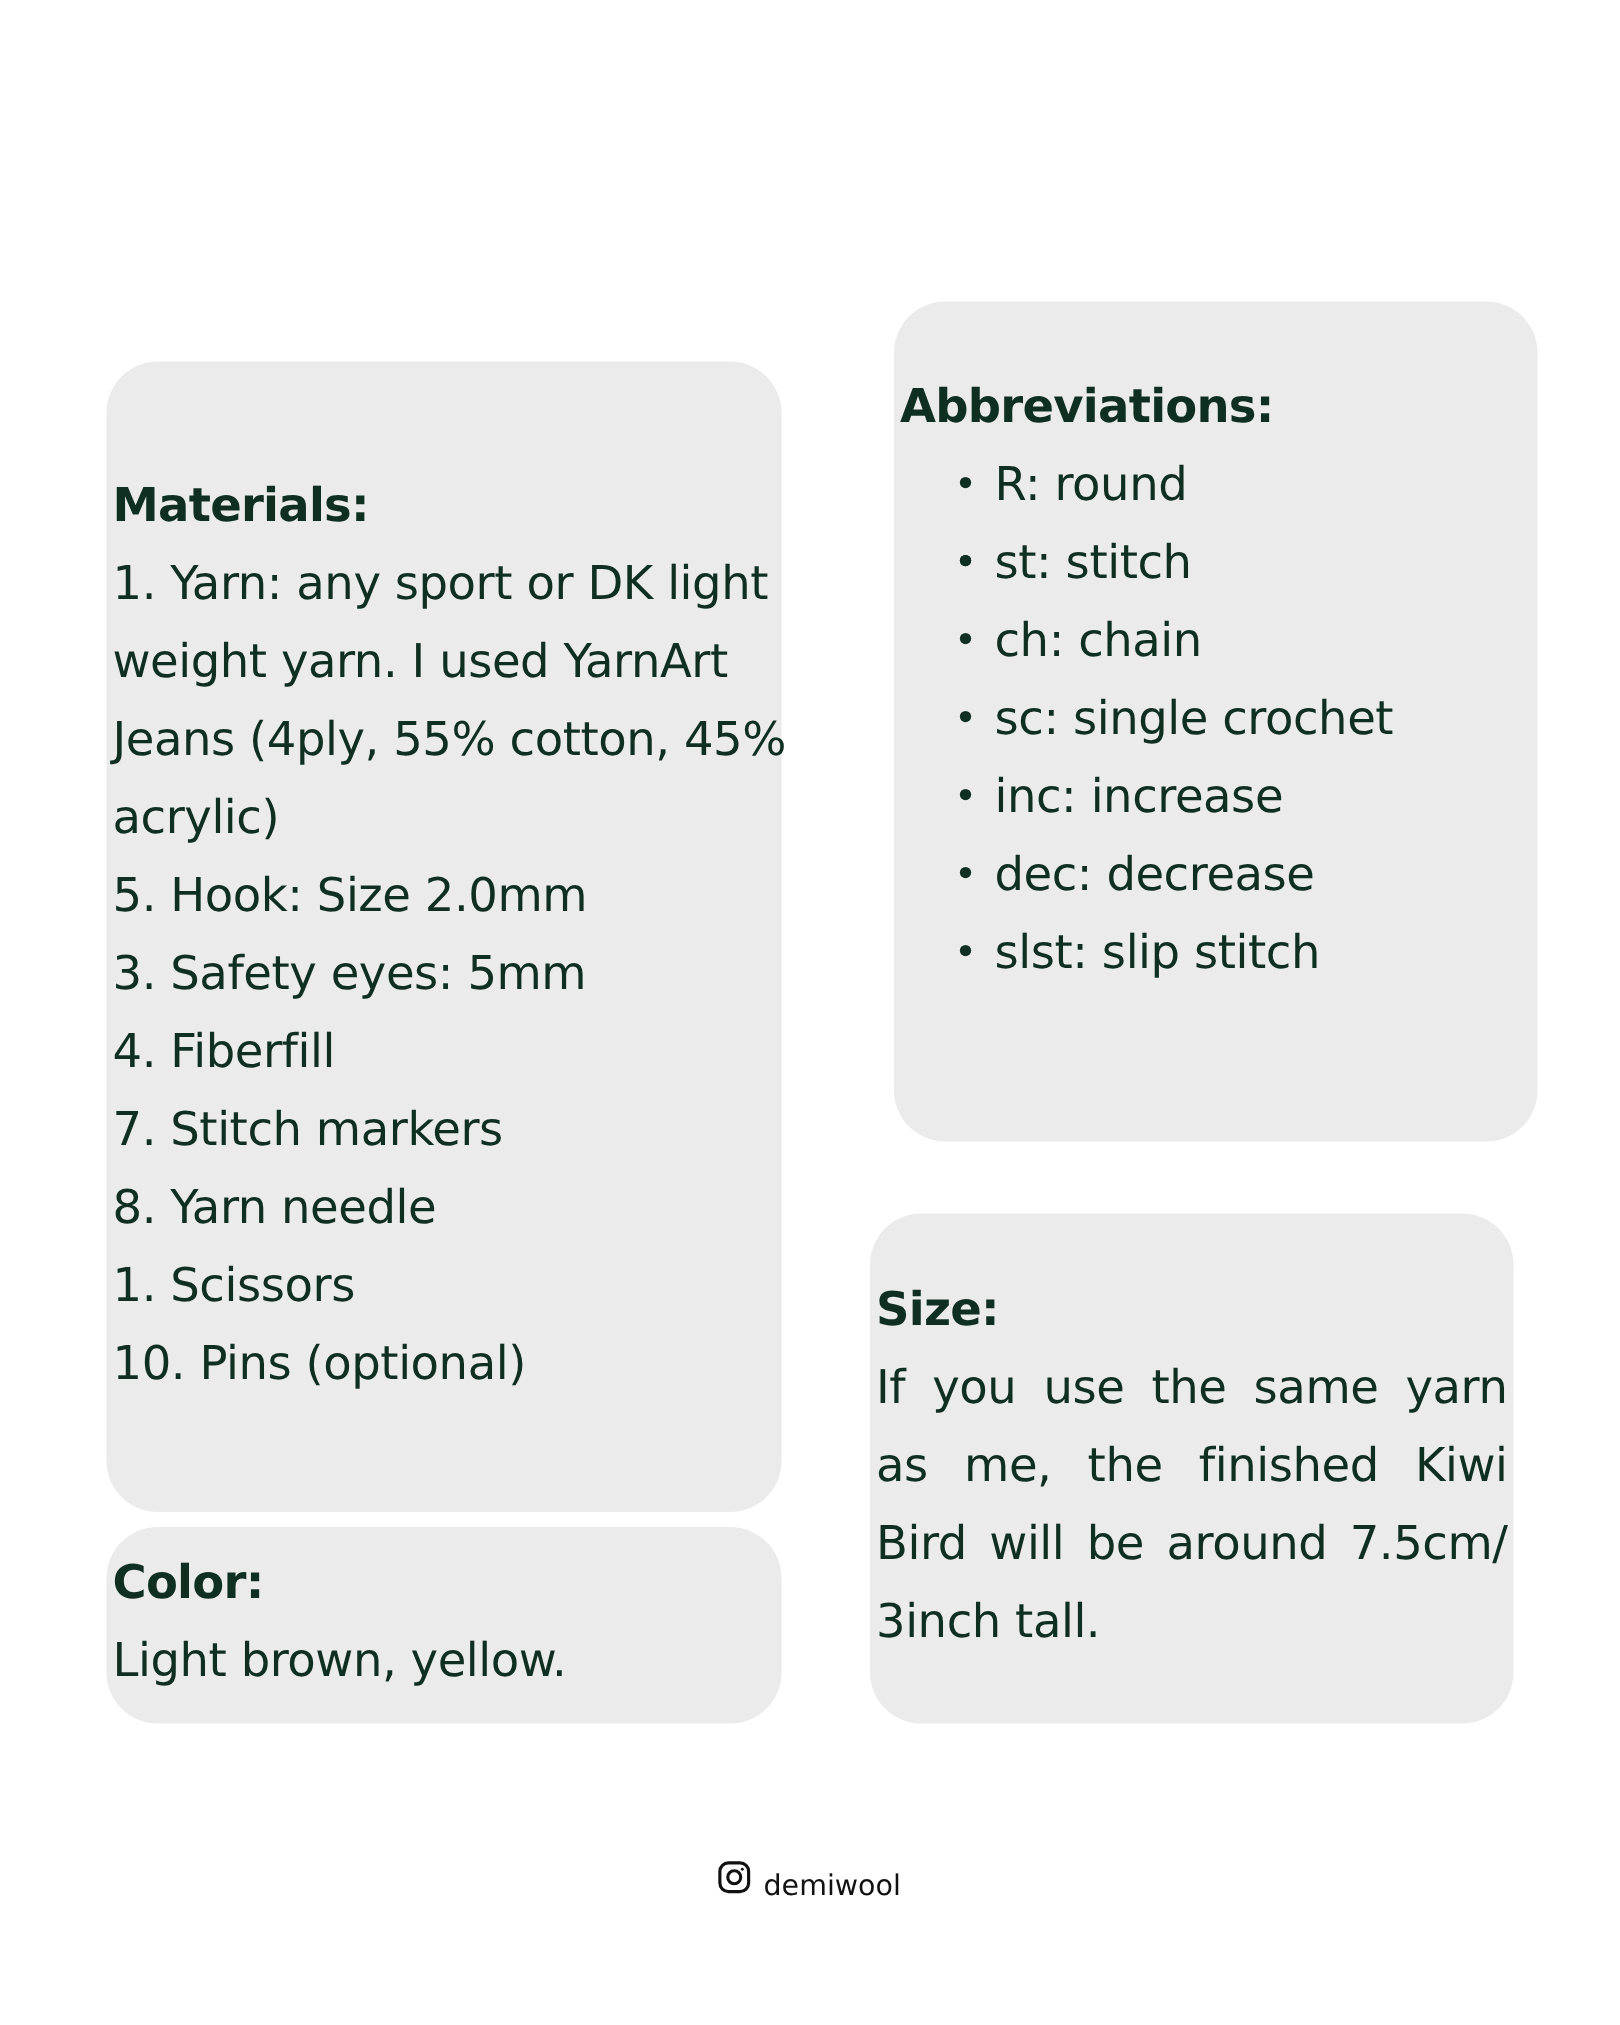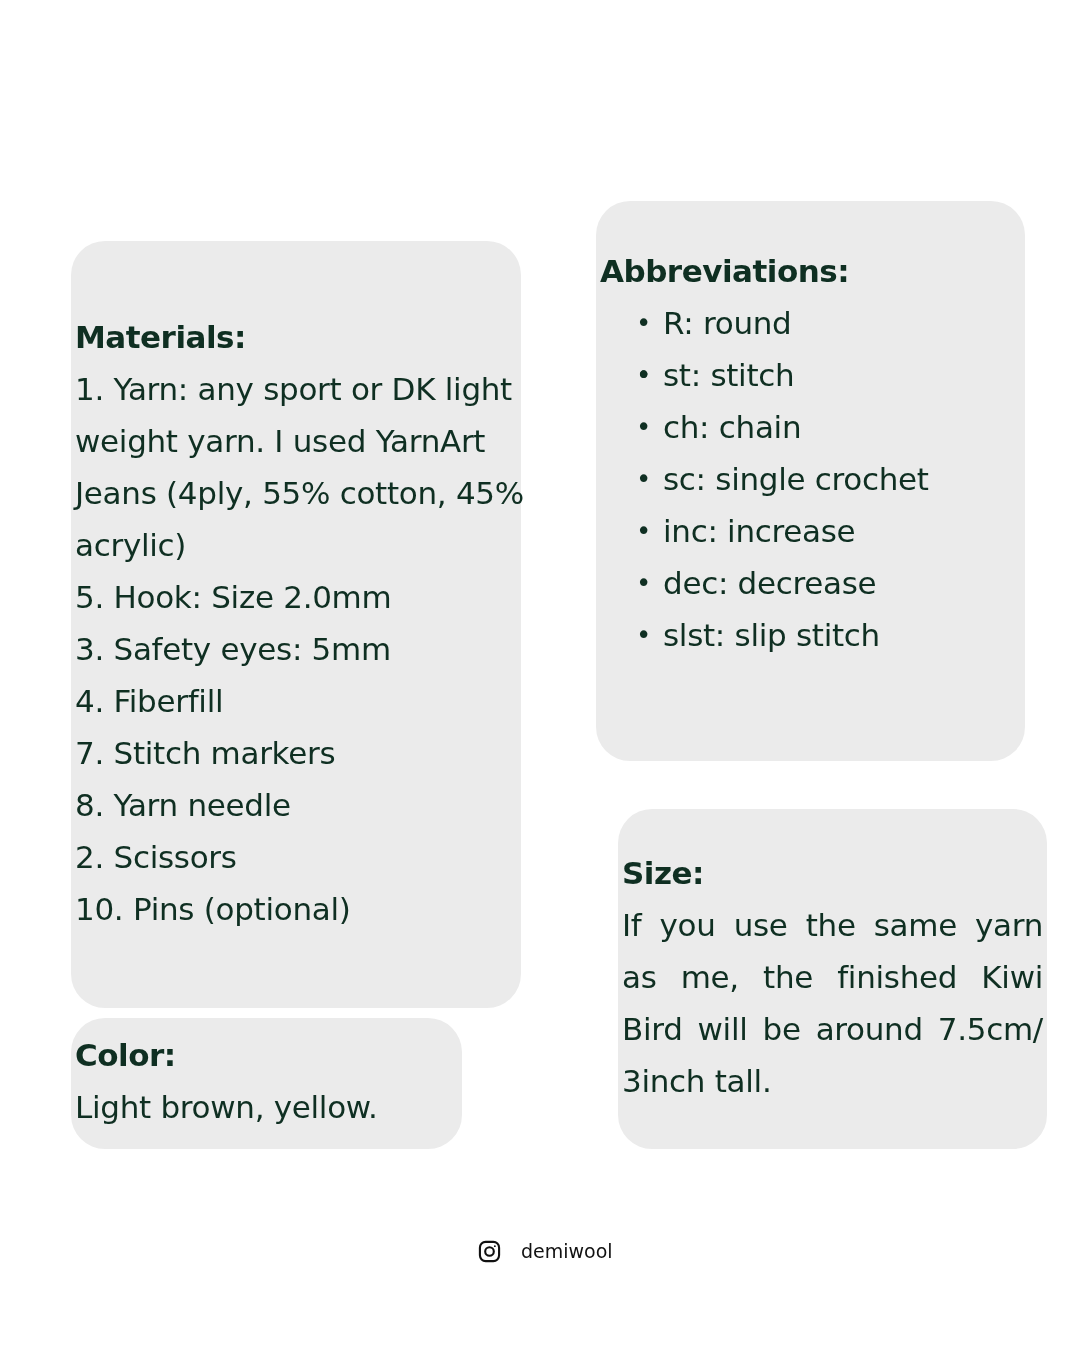--- a/index.html
+++ b/index.html
@@ -2,45 +2,45 @@
 <html><head>
 <meta charset="utf-8">
 <style>
   html, body { margin:0; padding:0; }
   body { width:1080px; height:1350px; background:#ffffff; position:relative; overflow:hidden;
          font-family:"DejaVu Sans", "Liberation Sans", sans-serif; color:#0f2f22; }
   .card { position:absolute; background:#ebebeb; border-radius:34px; box-sizing:border-box; }
   .title { font-weight:bold; font-size:31px; line-height:52px; letter-spacing:-0.5px; }
   .line { font-size:31px; line-height:52px; letter-spacing:-0.3px; white-space:nowrap; }
   #materials { left:71px; top:201px; width:450px; height:767px; padding:70px 0 0 4px;margin-top:40px; }
-  #color { left:71px; top:1018px; width:391px; height:131px; padding:11px 16px 0 4px; }
+  #color { left:71px; top:1018px; width:450px; height:131px; padding:11px 16px 0 4px; }
   #abbr { left:596px; top:201px; width:429px; height:560px; padding:44px 0 0 4px; }
-  #size { left:580px; top:809px; width:429px; height:340px; padding:38px 4px 12px 4px;margin-left:38px; }
+  #size { left:580px; top:809px; width:429px; height:340px; padding:38px 4px 12px 4px; }
   ul { list-style:none; margin:0; padding:0 0 0 36px; }
   li { position:relative; padding-left:27px; }
   li .bullet { position:absolute; left:0; top:0; font-size:26px; }
   .justify { font-size:31px; line-height:52px; text-align:justify; text-align-last:left; width:421px; letter-spacing:-0.3px; }
-  #footer { position:absolute; left:478px; top:1240px; display:flex; align-items:flex-start; gap:20px; font-size:19px; color:#111; }
+  #footer { position:absolute; left:478px; top:1240px; display:flex; align-items:flex-end; gap:8px; font-size:19px; color:#111; }
   #footer svg { width:23px; height:23px; }
 </style>
 </head>
 <body>
 
 <div class="card" id="materials">
   <div class="title">Materials:</div>
   <div class="line">1. Yarn: any sport or DK light</div>
   <div class="line">weight yarn. I used YarnArt</div>
   <div class="line">Jeans (4ply, 55% cotton, 45%</div>
   <div class="line">acrylic)</div>
   <div class="line">5. Hook: Size 2.0mm</div>
   <div class="line">3. Safety eyes: 5mm</div>
   <div class="line">4. Fiberfill</div>
   <div class="line">7. Stitch markers</div>
   <div class="line">8. Yarn needle</div>
-  <div class="line">2. Scissors</div>
+  <div class="line">1. Scissors</div>
   <div class="line">10. Pins (optional)</div>
 </div>
 
 <div class="card" id="color">
   <div class="title">Color:</div>
   <div class="line">Light brown, yellow.</div>
 </div>
 
 <div class="card" id="abbr">
   <div class="title">Abbreviations:</div>

